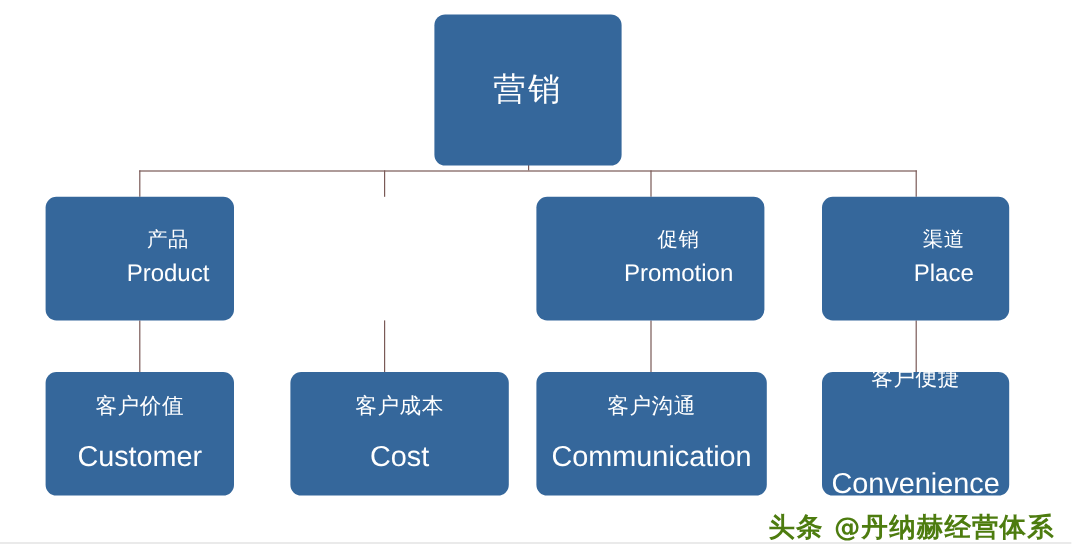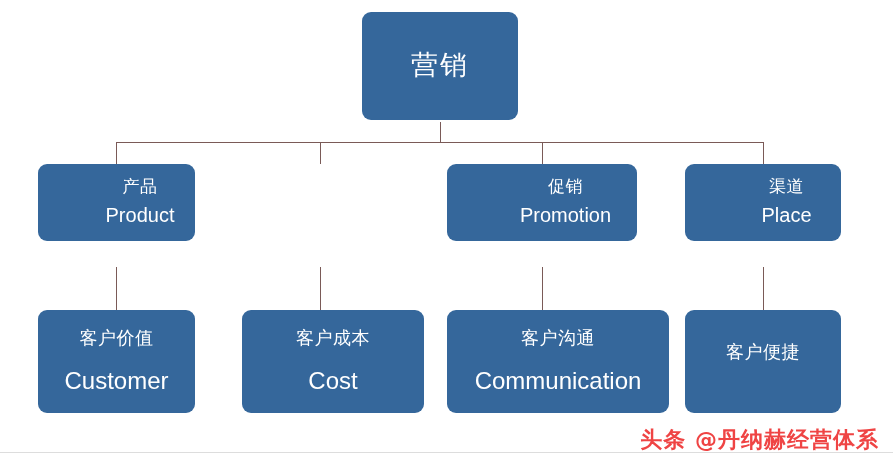--- a/index.html
+++ b/index.html
@@ -56,57 +56,57 @@
   .node.row-mid .cn { font-size: 17px; margin-bottom: 7px; }
   .node.row-mid .en { font-size: 20px; }
   .node.row-bot .cn { font-size: 18px; margin-bottom: 18px; }
   .node.row-bot .en { font-size: 24px; }
 
   
   #node-root {
     left: 362px;
     top: 12px;
     width: 156px;
-    height: 108px;
+    height: 126px;
   }
   #node-root .cn {
     font-size: 27px;
     letter-spacing: 2px;
   }
 
   
-  .row-mid { top: 164px; height: 77px; padding-left: 47px; }
+  .row-mid { top: 164px; height: 103px; padding-left: 47px; }
   #node-product   { left: 38px;  width: 157px; }
   #node-price     { left: 242px; width: 157px; }
   #node-promotion { left: 447px; width: 190px; }
   #node-place     { left: 685px; width: 156px; }
 
   
   .row-bot { top: 310px; height: 103px; }
   #node-customer      { left: 38px;  width: 157px; }
   #node-cost          { left: 242px; width: 182px; }
-  #node-communication { left: 447px; width: 222px; }
+  #node-communication { left: 447px; width: 192px; }
   #node-convenience   { left: 685px; width: 156px; gap: 46px; }
 
   
   #footer-divider {
     position: absolute;
     left: 0;
     top: 452px;
     width: 893px;
     height: 1px;
     background: #dddddd;
   }
   #watermark {
     position: absolute;
     right: 14px;
     top: 425px;
     font-size: 22px;
     font-weight: bold;
-    color: #ef4444;
+    color: #4d7c0f;
     letter-spacing: 1px;
     white-space: nowrap;
     font-family: "DejaVu Sans", "Liberation Sans", sans-serif;
   }
 </style>
 </head>
 <body>
 
 <div id="canvas">
 
@@ -146,18 +146,19 @@
   <div class="node row-bot" id="node-cost">
     <span class="cn">客户成本</span>
     <span class="en">Cost</span>
   </div>
   <div class="node row-bot" id="node-communication">
     <span class="cn">客户沟通</span>
     <span class="en">Communication</span>
   </div>
   <div class="node row-bot" id="node-convenience">
     <span class="cn">客户便捷</span>
+    <span class="en">Convenience</span>
   </div>
 
   <div id="footer-divider"></div>
   <div id="watermark">头条 @丹纳赫经营体系</div>
 
 </div>
 
 </body></html>

